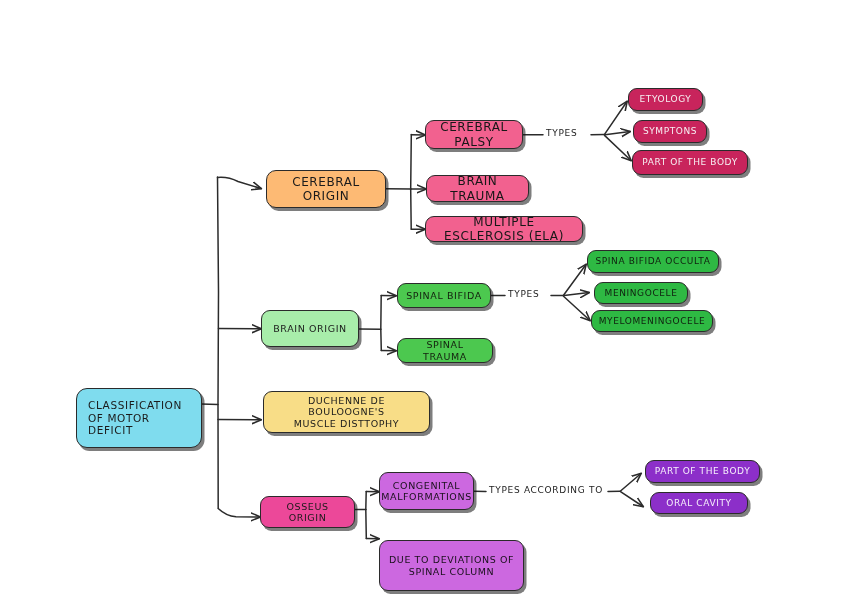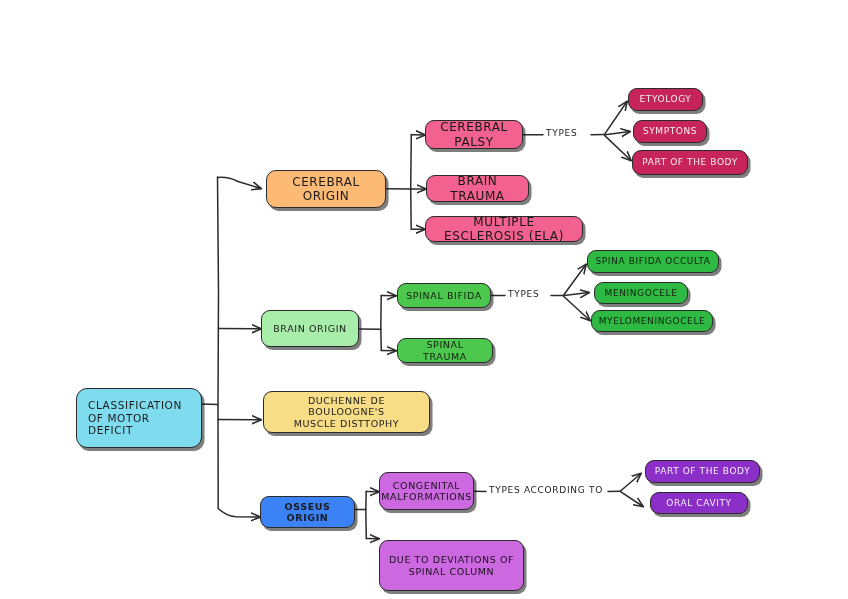--- a/index.html
+++ b/index.html
@@ -52,21 +52,21 @@
     justify-content: flex-start;
     padding-left: 11px;
   }
   .node.lvl-pink-soft { background: #fdba74; color: #1b1b1b; font-size: 12px; border-radius: 10px; }
   .node.lvl-pink      { background: #f2618f; color: #171717; font-size: 12px; }
   .node.lvl-crimson   { background: #c8245c; color: #f7f0f3; font-size: 9px; }
   .node.lvl-green-soft{ background: #a8edaa; color: #1b1b1b; font-size: 9.5px; }
   .node.lvl-green     { background: #4cc84f; color: #14210f; font-size: 9.5px; }
   .node.lvl-green-dk  { background: #2eb943; color: #10210f; font-size: 9px; }
   .node.lvl-yellow    { background: #f8dd87; color: #1b1b1b; font-size: 9.5px; }
-  .node.lvl-purple-soft { background: #3b82f6; color: #1b1b1b; font-size: 9.5px; font-weight: bold; }
+  .node.lvl-purple-soft { background: #ec4899; color: #1b1b1b; font-size: 9.5px; }
   .node.lvl-orchid    { background: #cc68e0; color: #1a101c; font-size: 9.5px; }
   .node.lvl-purple-dk { background: #8c2fc9; color: #f6eefb; font-size: 9px; }
 
   .edge-label {
     position: absolute;
     font-family: "DejaVu Sans", sans-serif;
     font-size: 9px;
     letter-spacing: 0.7px;
     color: #1c1c1c;
     background: transparent;

